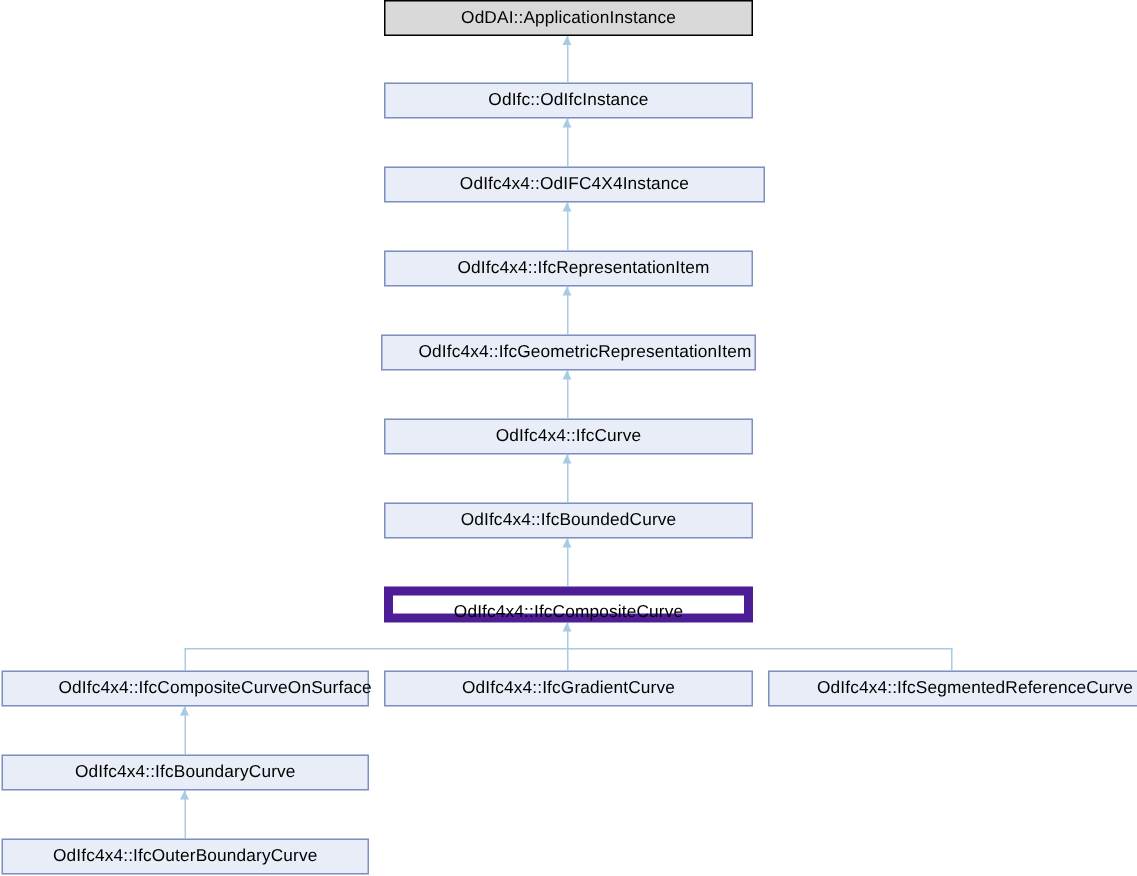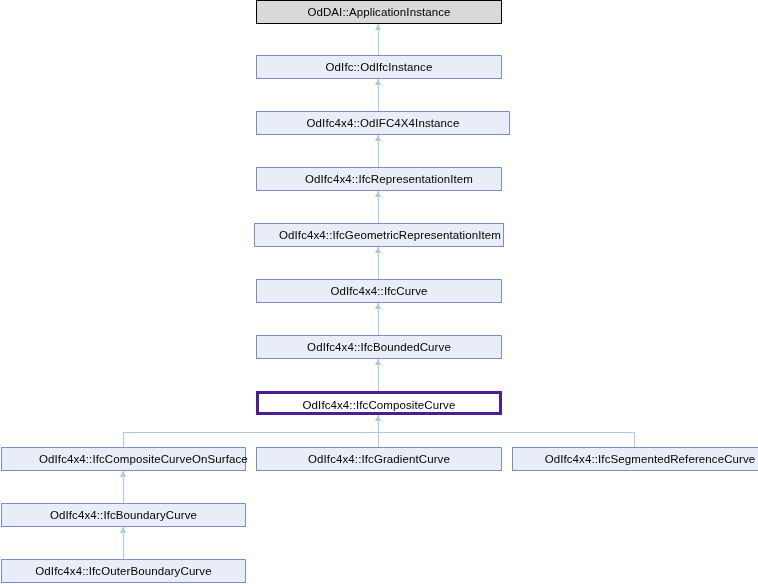--- a/index.html
+++ b/index.html
@@ -29,21 +29,21 @@
     background: #e9edf7;
     border: 1px solid #7c8fc0;
     letter-spacing: 0.1px;
   }
   .node.root {
     background: #d9d9d9;
     border: 1px solid #000000;
   }
   .node.current {
     background: #ffffff;
-    border: 3px solid #4c1d95;
+    border: 6px solid #4c1d95;
   }
   .edge-v {
     position: absolute;
     width: 1px;
     background: #a6cbe3;
   }
   .edge-h {
     position: absolute;
     height: 1px;
     background: #a6cbe3;

